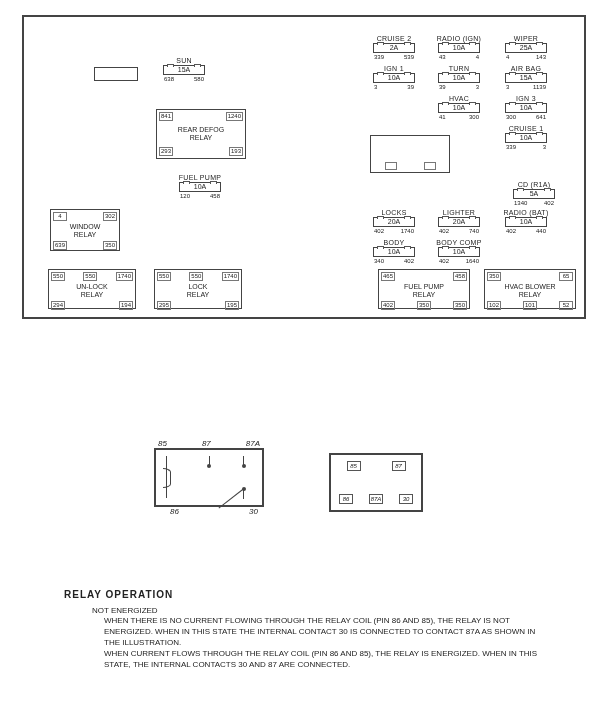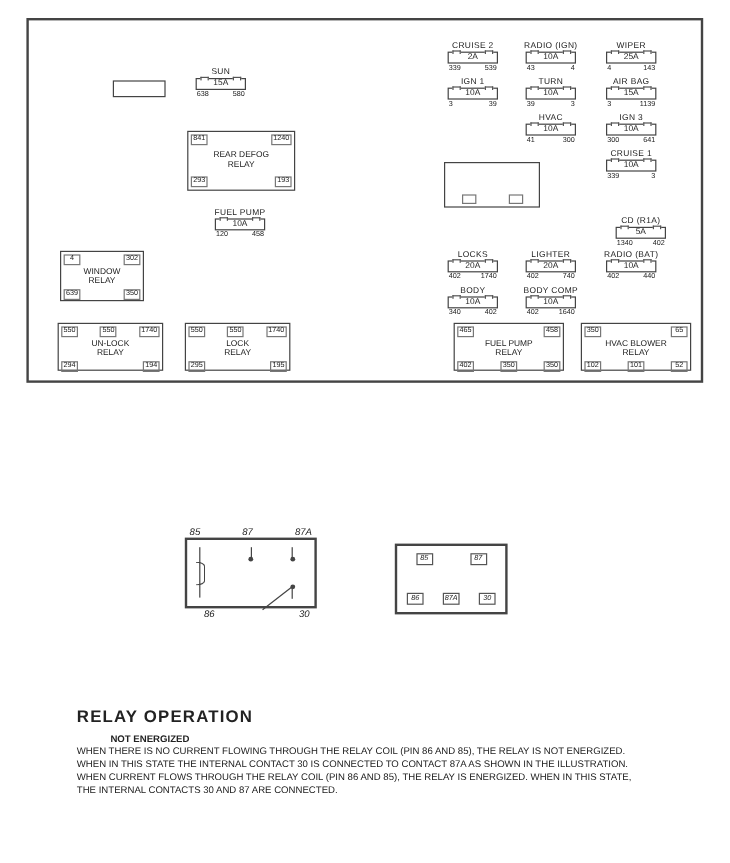--- a/index.html
+++ b/index.html
@@ -220,32 +220,33 @@
     text-align: center;
     font-size: 6px;
   }
 
   .op {
     width: 480px;
     margin: 30px auto 0;
     font-size: 9px;
   }
   .op h3 {
-    font-size: 14px;
+    font-size: 10px;
     margin: 0 0 6px;
     letter-spacing: 1px;
     font-weight: bold;
   }
   .op .sub {
     margin-left: 28px;
     font-size: 8px;
-    font-weight: bold;
+    font-weight: normal;
     margin-top: 4px;
   }
   .op .body {
+    margin-left: 40px;
     font-size: 8px;
     line-height: 11px;
   }
 </style>
 </head>
 <body>
 
 <div class="panel">
 
   <div class="blankbox" style="left:70px;top:50px;width:42px;height:12px"></div>

